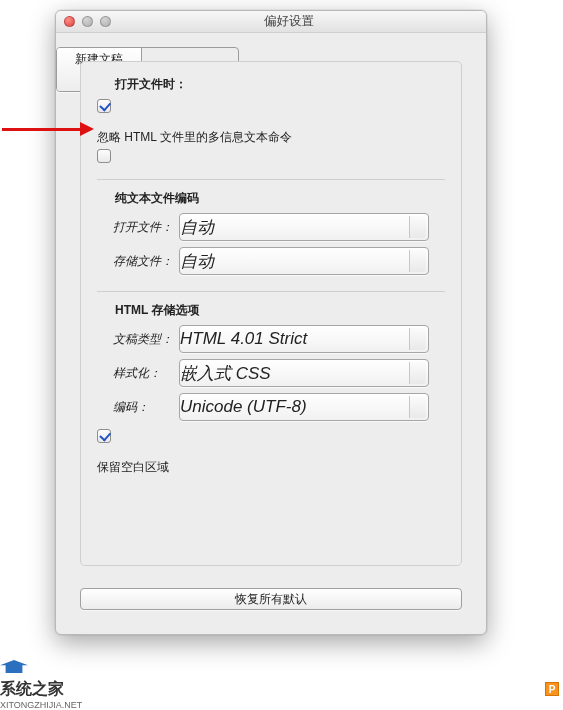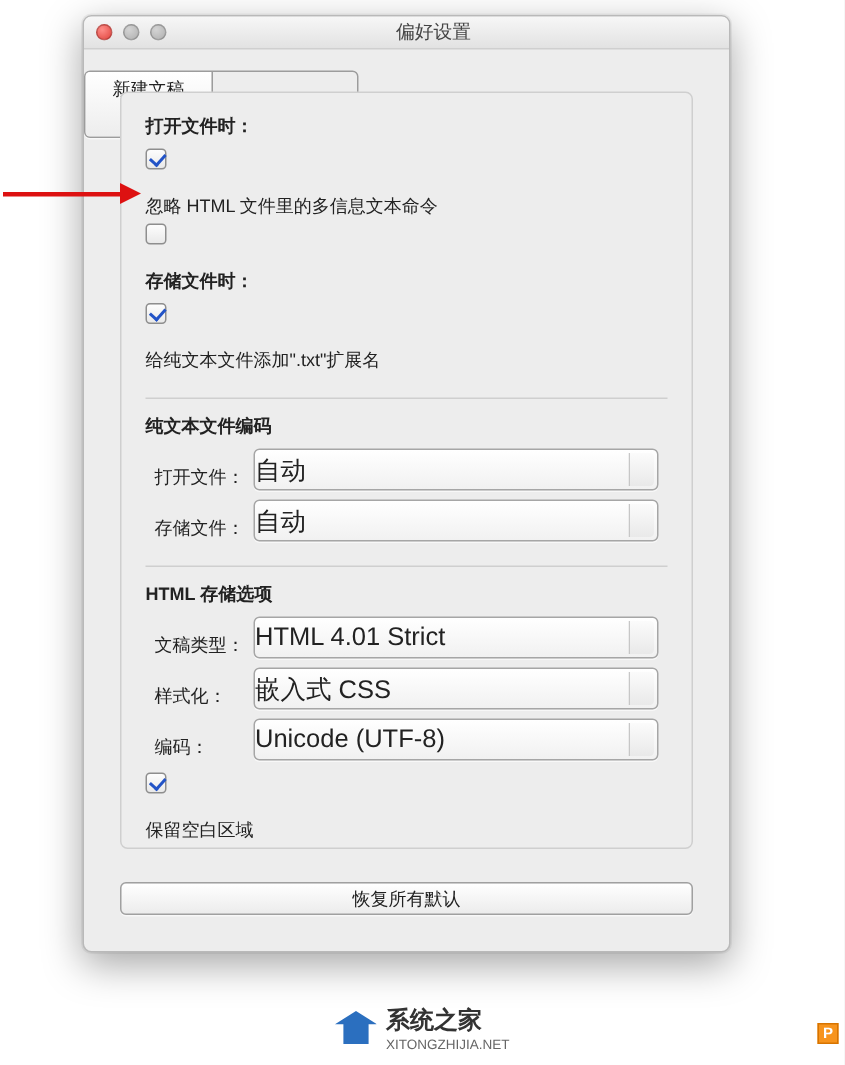--- a/index.html
+++ b/index.html
@@ -10,25 +10,25 @@
     background: #fff;
     position: relative;
     color: #222;
   }
   
   .footer-watermark {
     position: absolute;
     left: 0; right: 0; bottom: 0;
     height: 50px;
     display: flex;
-    align-items: center;
     justify-content: center;
     gap: 6px;
     font-size: 12px;
     color: #333;
+    flex-direction: column;
   }
   .footer-watermark .logo-icon {
     width: 28px; height: 22px;
     background: linear-gradient(#2b6fbf,#2b6fbf);
     clip-path: polygon(50% 0, 100% 40%, 80% 40%, 80% 100%, 20% 100%, 20% 40%, 0 40%);
   }
   .footer-watermark .brand { font-weight: bold; font-size: 16px; }
   .footer-watermark .sub { font-size: 9px; color: #666; display:block; }
   .page-link {
     position: absolute;
@@ -110,21 +110,21 @@
     position: absolute;
     left: 24px; right: 24px;
     top: 50px;
     bottom: 68px;
     border: 1px solid #cfcfcf;
     border-radius: 5px;
     background: #ededed;
     padding: 14px 16px 10px 16px;
   }
 
-  .sect-title { font-weight: bold; font-size: 12px; margin-bottom: 6px; }
+  .sect-title { font-weight: bold; font-size: 12px; margin-bottom: 6px; margin-left: 18px; }
   .sect { margin-bottom: 16px; }
 
   .checkbox-row {
     display: flex; gap: 16px;
     margin: 3px 0;
     flex-direction: column;
   }
   .osx-checkbox {
     width: 14px; height: 14px;
     border: 1px solid #8e8e8e;
@@ -143,22 +143,23 @@
     transform: rotate(-48deg);
   }
 
   .sep {
     border: none;
     border-top: 1px solid #cfcfcf;
     margin: 6px 0 10px 0;
   }
 
   .form-row {
-    display: flex; align-items: flex-end;
-    margin: 6px 6px;
+    display: flex; align-items: center;
+    margin: 6px 16px;
+    font-style: italic;
   }
   .form-row .label {
     width: 60px;
     text-align: left;
     font-size: 12px;
     margin-right: 6px;
   }
   .osx-popup {
     flex: 1;
     height: 28px;
@@ -269,27 +270,20 @@
       <div class="sect-title">打开文件时：</div>
       <div class="checkbox-row">
         <div class="osx-checkbox checked"></div>
         <span>忽略 HTML 文件里的多信息文本命令</span>
       </div>
       <div class="checkbox-row">
         <div class="osx-checkbox"></div>
       </div>
     </div>
 
-    <div class="sect">
-      <div class="sect-title">存储文件时：</div>
-      <div class="checkbox-row">
-        <div class="osx-checkbox checked"></div>
-        <span>给纯文本文件添加".txt"扩展名</span>
-      </div>
-    </div>
 
     <hr class="sep">
 
     <div class="sect">
       <div class="sect-title">纯文本文件编码</div>
 
       <div class="form-row">
         <div class="label">打开文件：</div>
         <div class="osx-popup">
           <span>自动</span>

